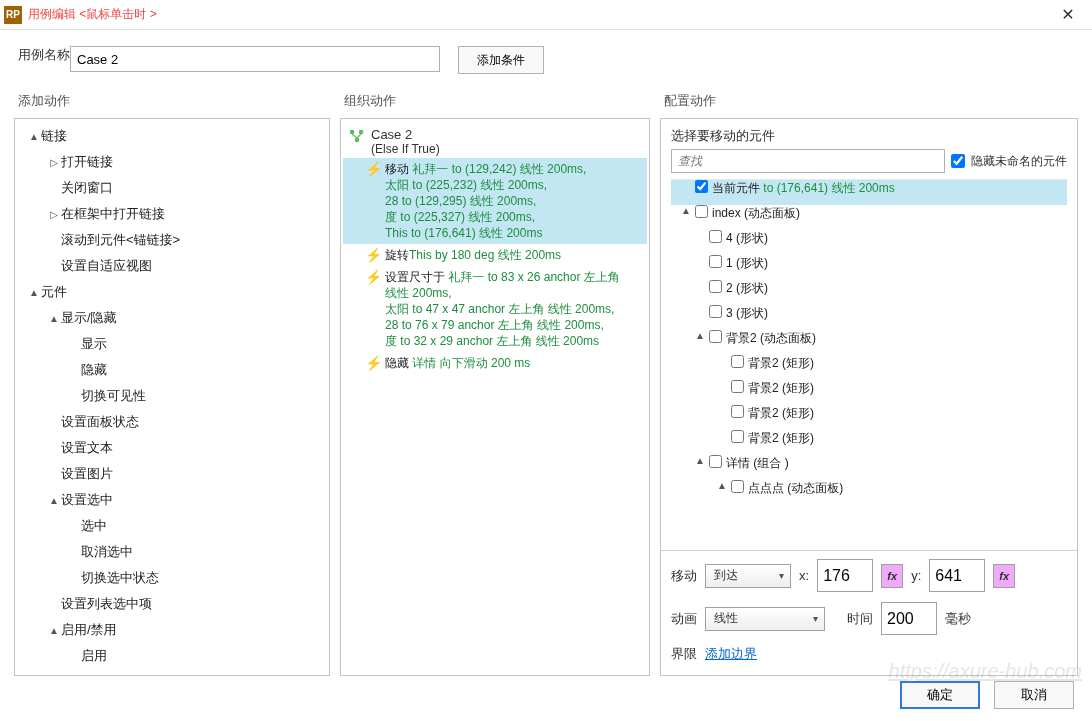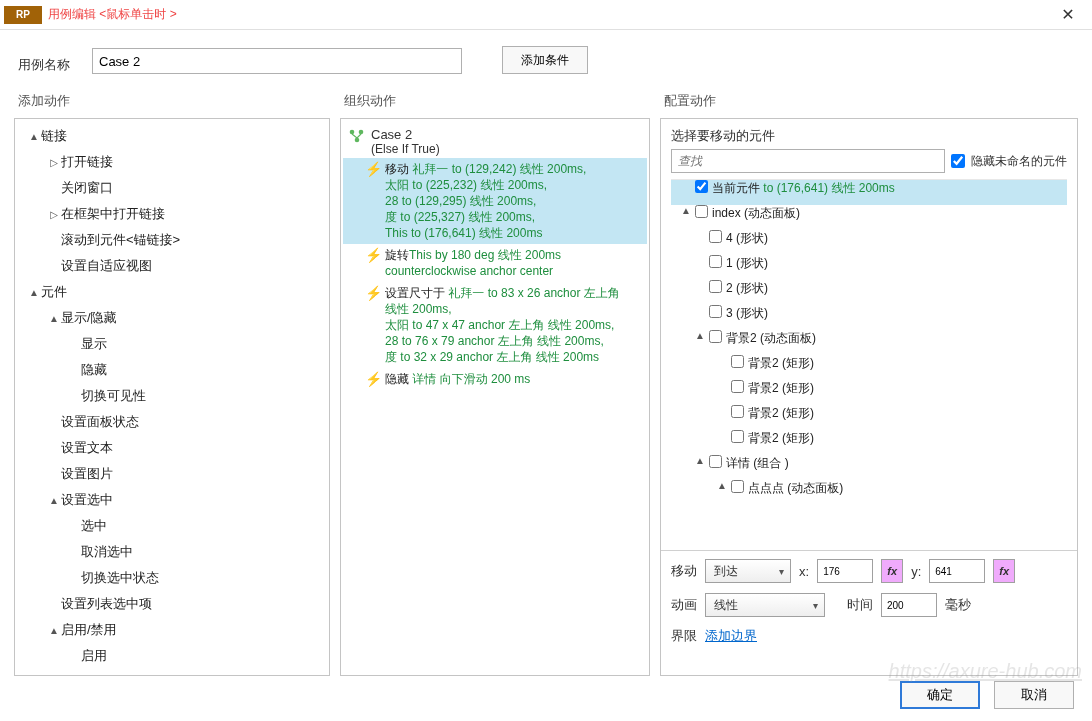--- a/index.html
+++ b/index.html
@@ -15,21 +15,21 @@
     }
     .title-bar {
       display: flex;
       align-items: center;
       height: 30px;
       background: #fff;
       border-bottom: 1px solid #e0e0e0;
       padding: 0 4px;
     }
     .title-icon {
-      width: 38px;
+      width: 18px;
       height: 18px;
       background: #a16207;
       color: #fff;
       display: flex;
       align-items: center;
       justify-content: center;
       font-size: 10px;
       font-weight: bold;
       margin-right: 6px;
     }
@@ -39,23 +39,23 @@
       height: 28px;
       display: flex;
       align-items: center;
       justify-content: center;
       cursor: pointer;
       font-size: 16px;
     }
 
     .case-name-row {
       display: flex;
-      align-items: flex-end;
+      align-items: flex-start;
       padding: 16px 18px 10px 18px;
-      gap: 22px;
+      gap: 0;
     }
     .case-name-row label { font-size: 13px; }
     .case-name-input {
       width: 370px;
       height: 26px;
       border: 1px solid #b0b0b0;
       padding: 0 6px;
       font-size: 13px;
     }
     .add-cond-btn {
@@ -237,24 +237,24 @@
     }
     .dropdown::after {
       content: "▾";
       position: absolute;
       right: 6px;
       font-size: 10px;
       color: #555;
     }
     .num-input {
       width: 56px;
-      height: 24px;
+      height: 33px;
       border: 1px solid #a0a0a0;
       padding: 0 5px;
-      font-size: 10px;
+      font-size: 16px;
     }
     .fx-btn {
       width: 22px;
       height: 24px;
       border: 1px solid #a0a0a0;
       background: #f0abfc;
       font-style: italic;
       font-weight: bold;
       font-size: 11px;
       cursor: pointer;
@@ -426,21 +426,20 @@
               <div><span class="green">太阳 to (225,232) 线性 200ms,</span></div>
               <div><span class="green">28 to (129,295) 线性 200ms,</span></div>
               <div><span class="green">度 to (225,327) 线性 200ms,</span></div>
               <div><span class="green">This to (176,641) 线性 200ms</span></div>
             </div>
           </div>
           <div class="action-item">
             <div class="bolt">⚡</div>
             <div class="action-text">
               <div><span class="black">旋转</span><span class="green">This by 180 deg 线性 200ms</span></div>
-              <div><span class="green">counterclockwise anchor center</span></div>
             </div>
           </div>
           <div class="action-item">
             <div class="bolt">⚡</div>
             <div class="action-text">
               <div><span class="black">设置尺寸于 </span><span class="green">礼拜一 to 83 x 26 anchor 左上角</span></div>
               <div><span class="green">线性 200ms,</span></div>
               <div><span class="green">太阳 to 47 x 47 anchor 左上角 线性 200ms,</span></div>
               <div><span class="green">28 to 76 x 79 anchor 左上角 线性 200ms,</span></div>
               <div><span class="green">度 to 32 x 29 anchor 左上角 线性 200ms</span></div>

